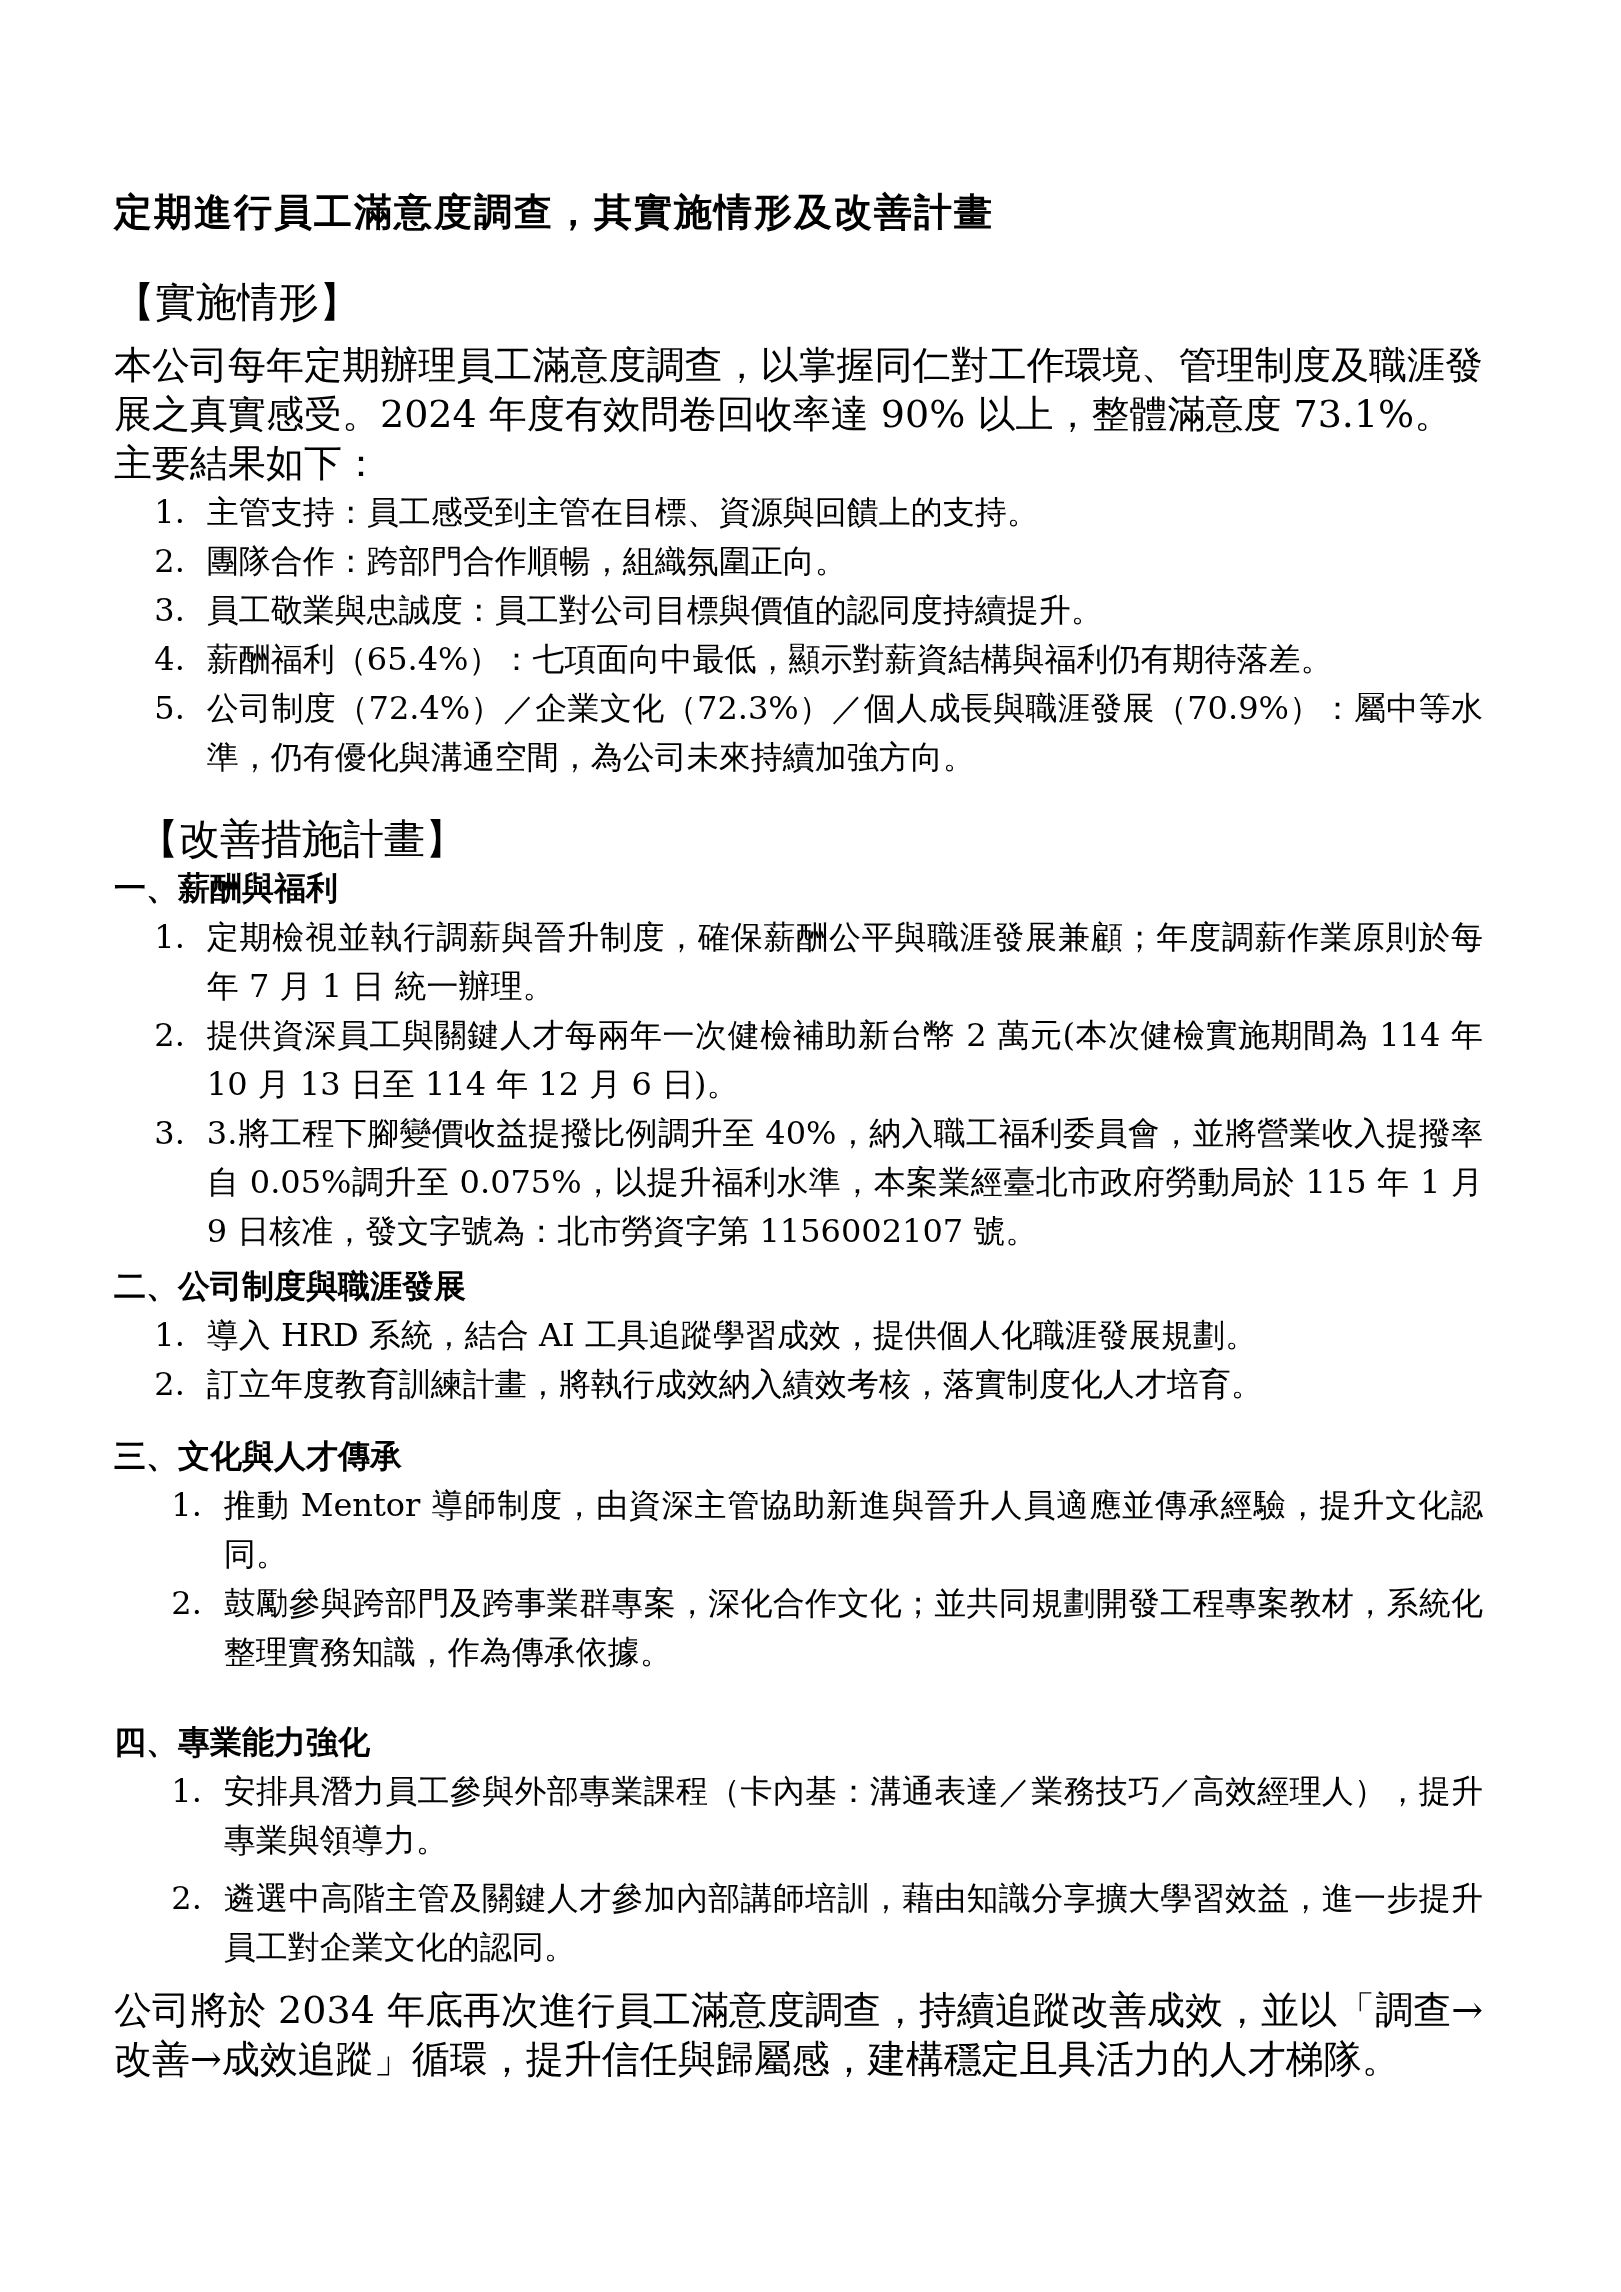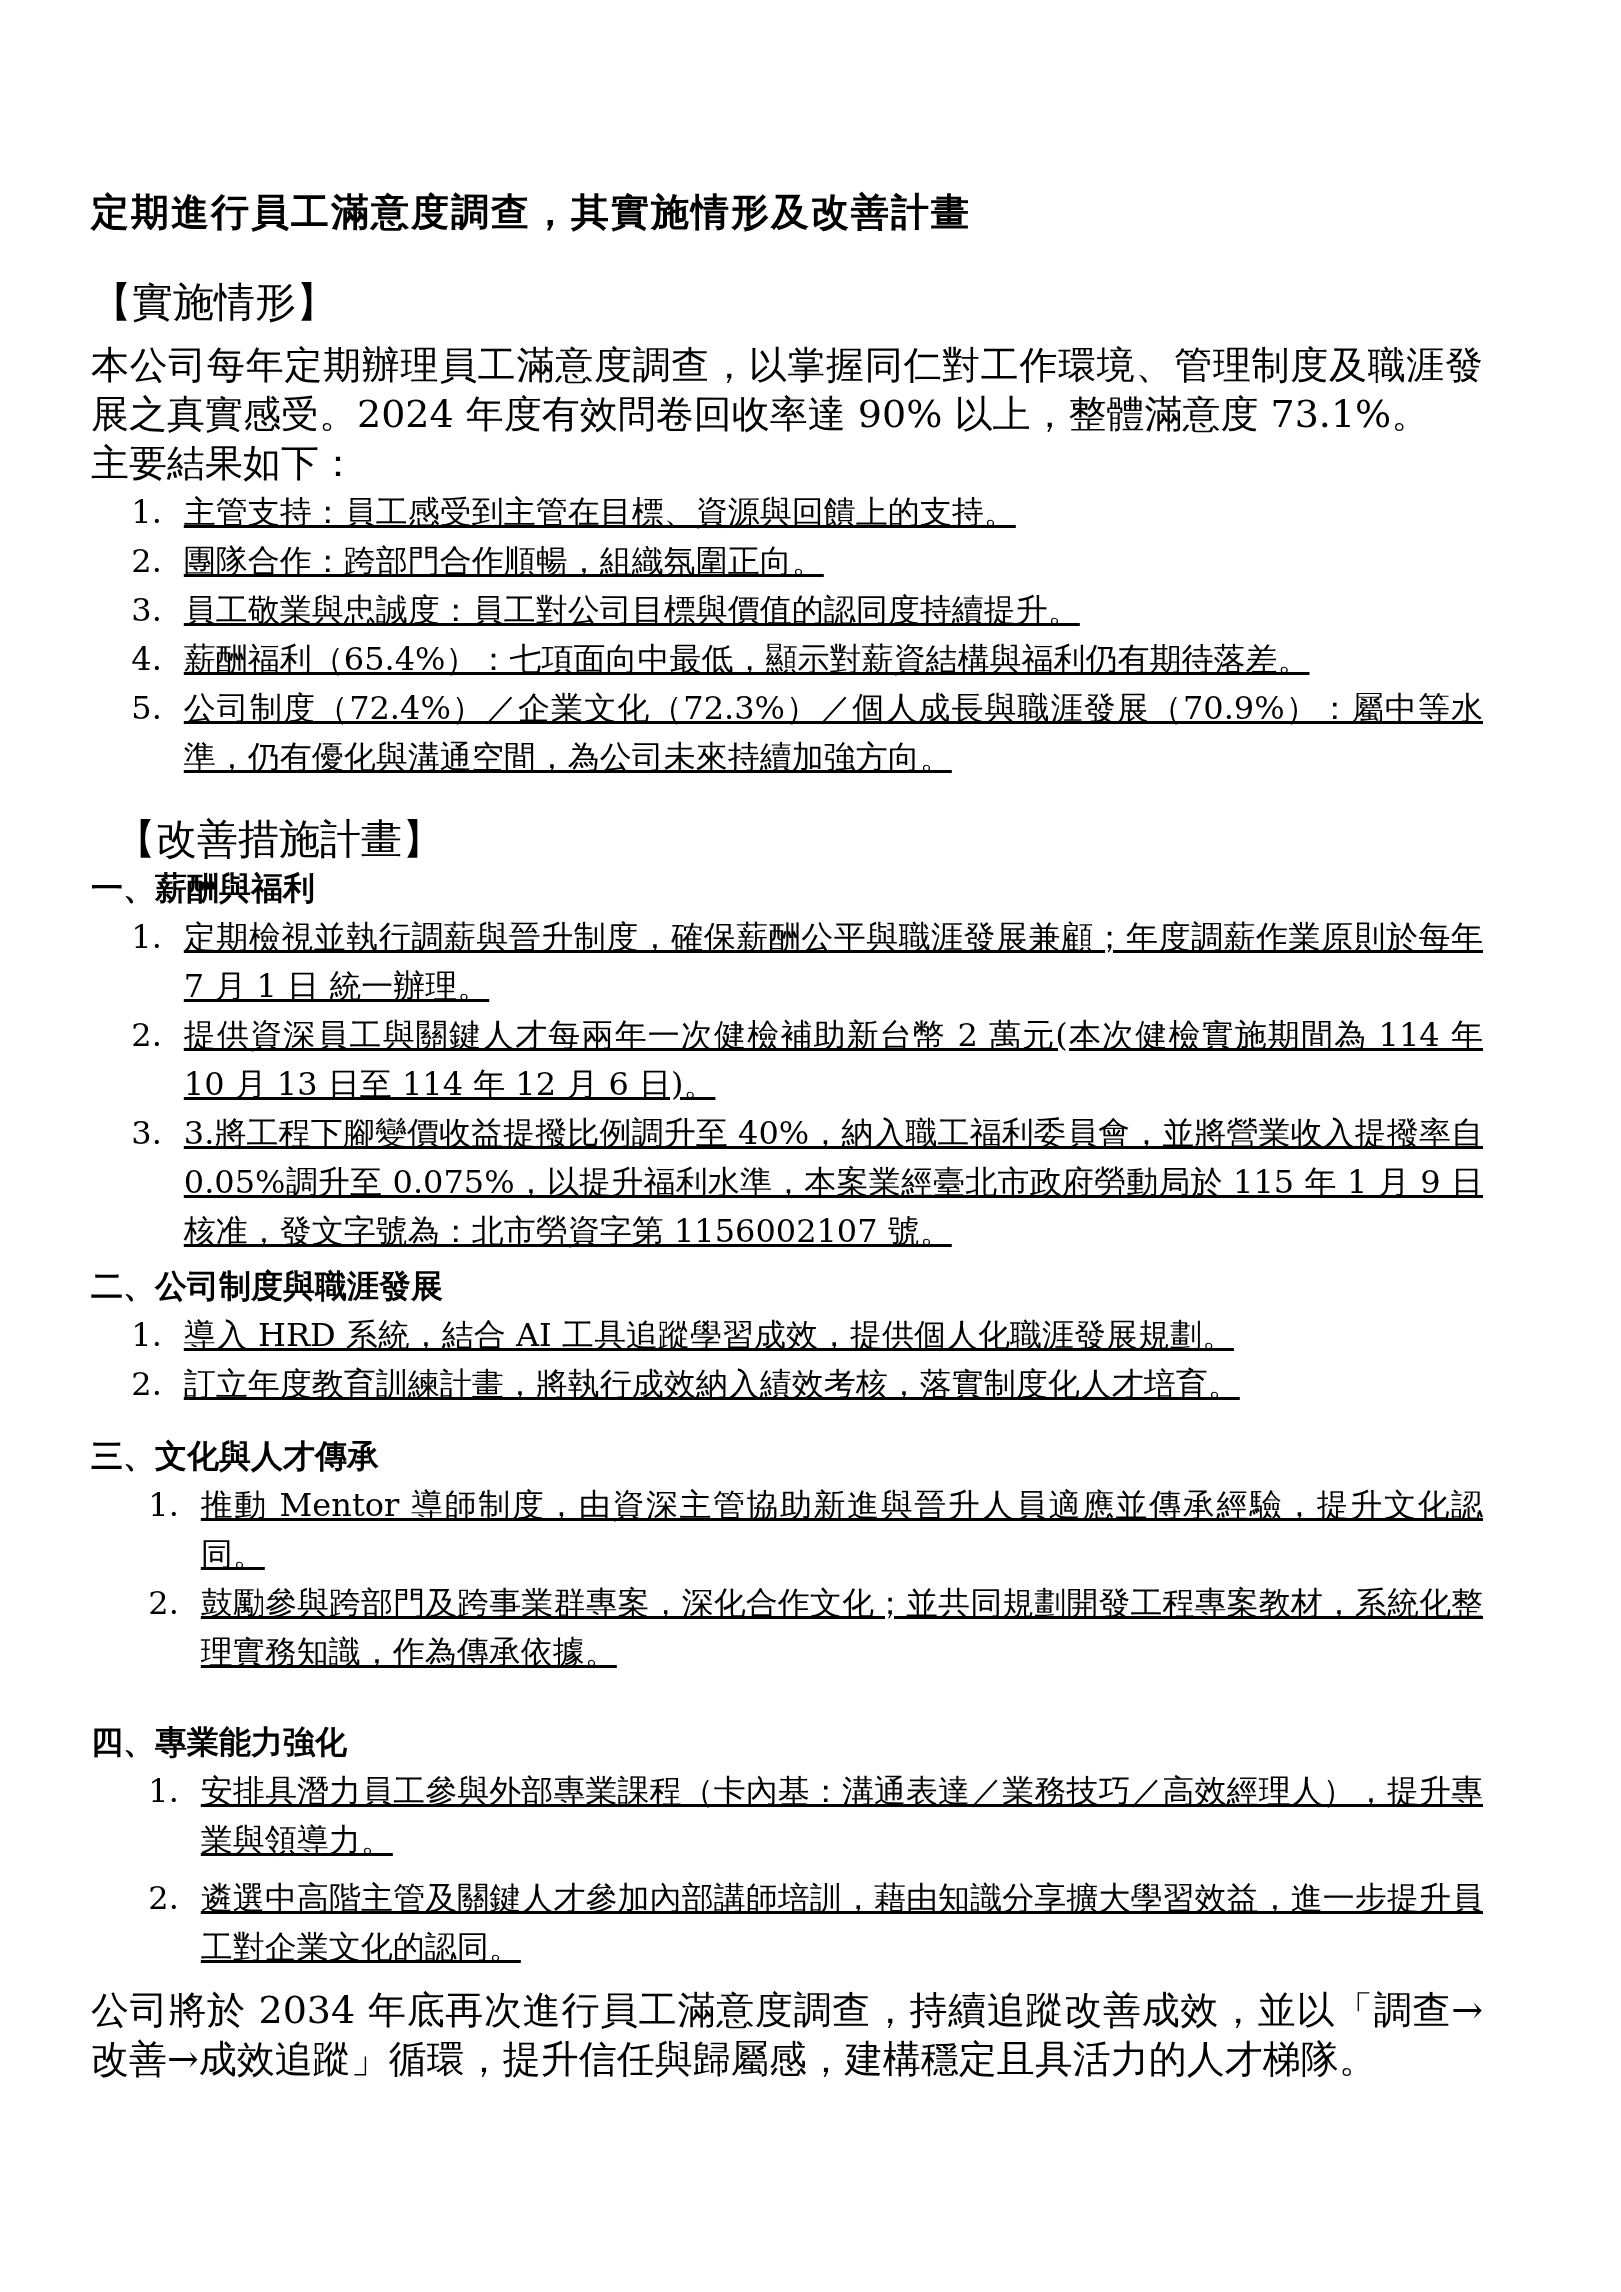--- a/index.html
+++ b/index.html
@@ -11,21 +11,21 @@
     width: 1621px;
     height: 2293px;
     overflow: hidden;
     color: #000000;
     font-family: "DejaVu Serif", "Liberation Serif", serif;
   }
   .doc {
     box-sizing: border-box;
     width: 1621px;
     height: 1931px;
-    padding: 186px 138px 0 91px;
+    padding: 186px 138px 0 114px;
   }
   .doc-title {
     margin: 0;
     font-size: 38px;
     line-height: 51px;
     font-weight: 700;
     letter-spacing: 2px;
     text-align: left;
   }
   .bracket-header {
@@ -48,21 +48,20 @@
   ol.num-list {
     margin: 0;
     padding-left: 81px;
     font-size: 32px;
     line-height: 49px;
   }
   ol.num-list.deep { padding-left: 98px; }
   ol.num-list li {
     text-align: justify;
     padding-left: 11.8px;
-    text-decoration: underline;
   }
   ol.num-list li::marker {
     font-family: "DejaVu Serif", "Liberation Serif", serif;
   }
   .sub-heading {
     margin: 0;
     font-size: 32px;
     line-height: 49px;
     font-weight: 700;
   }

